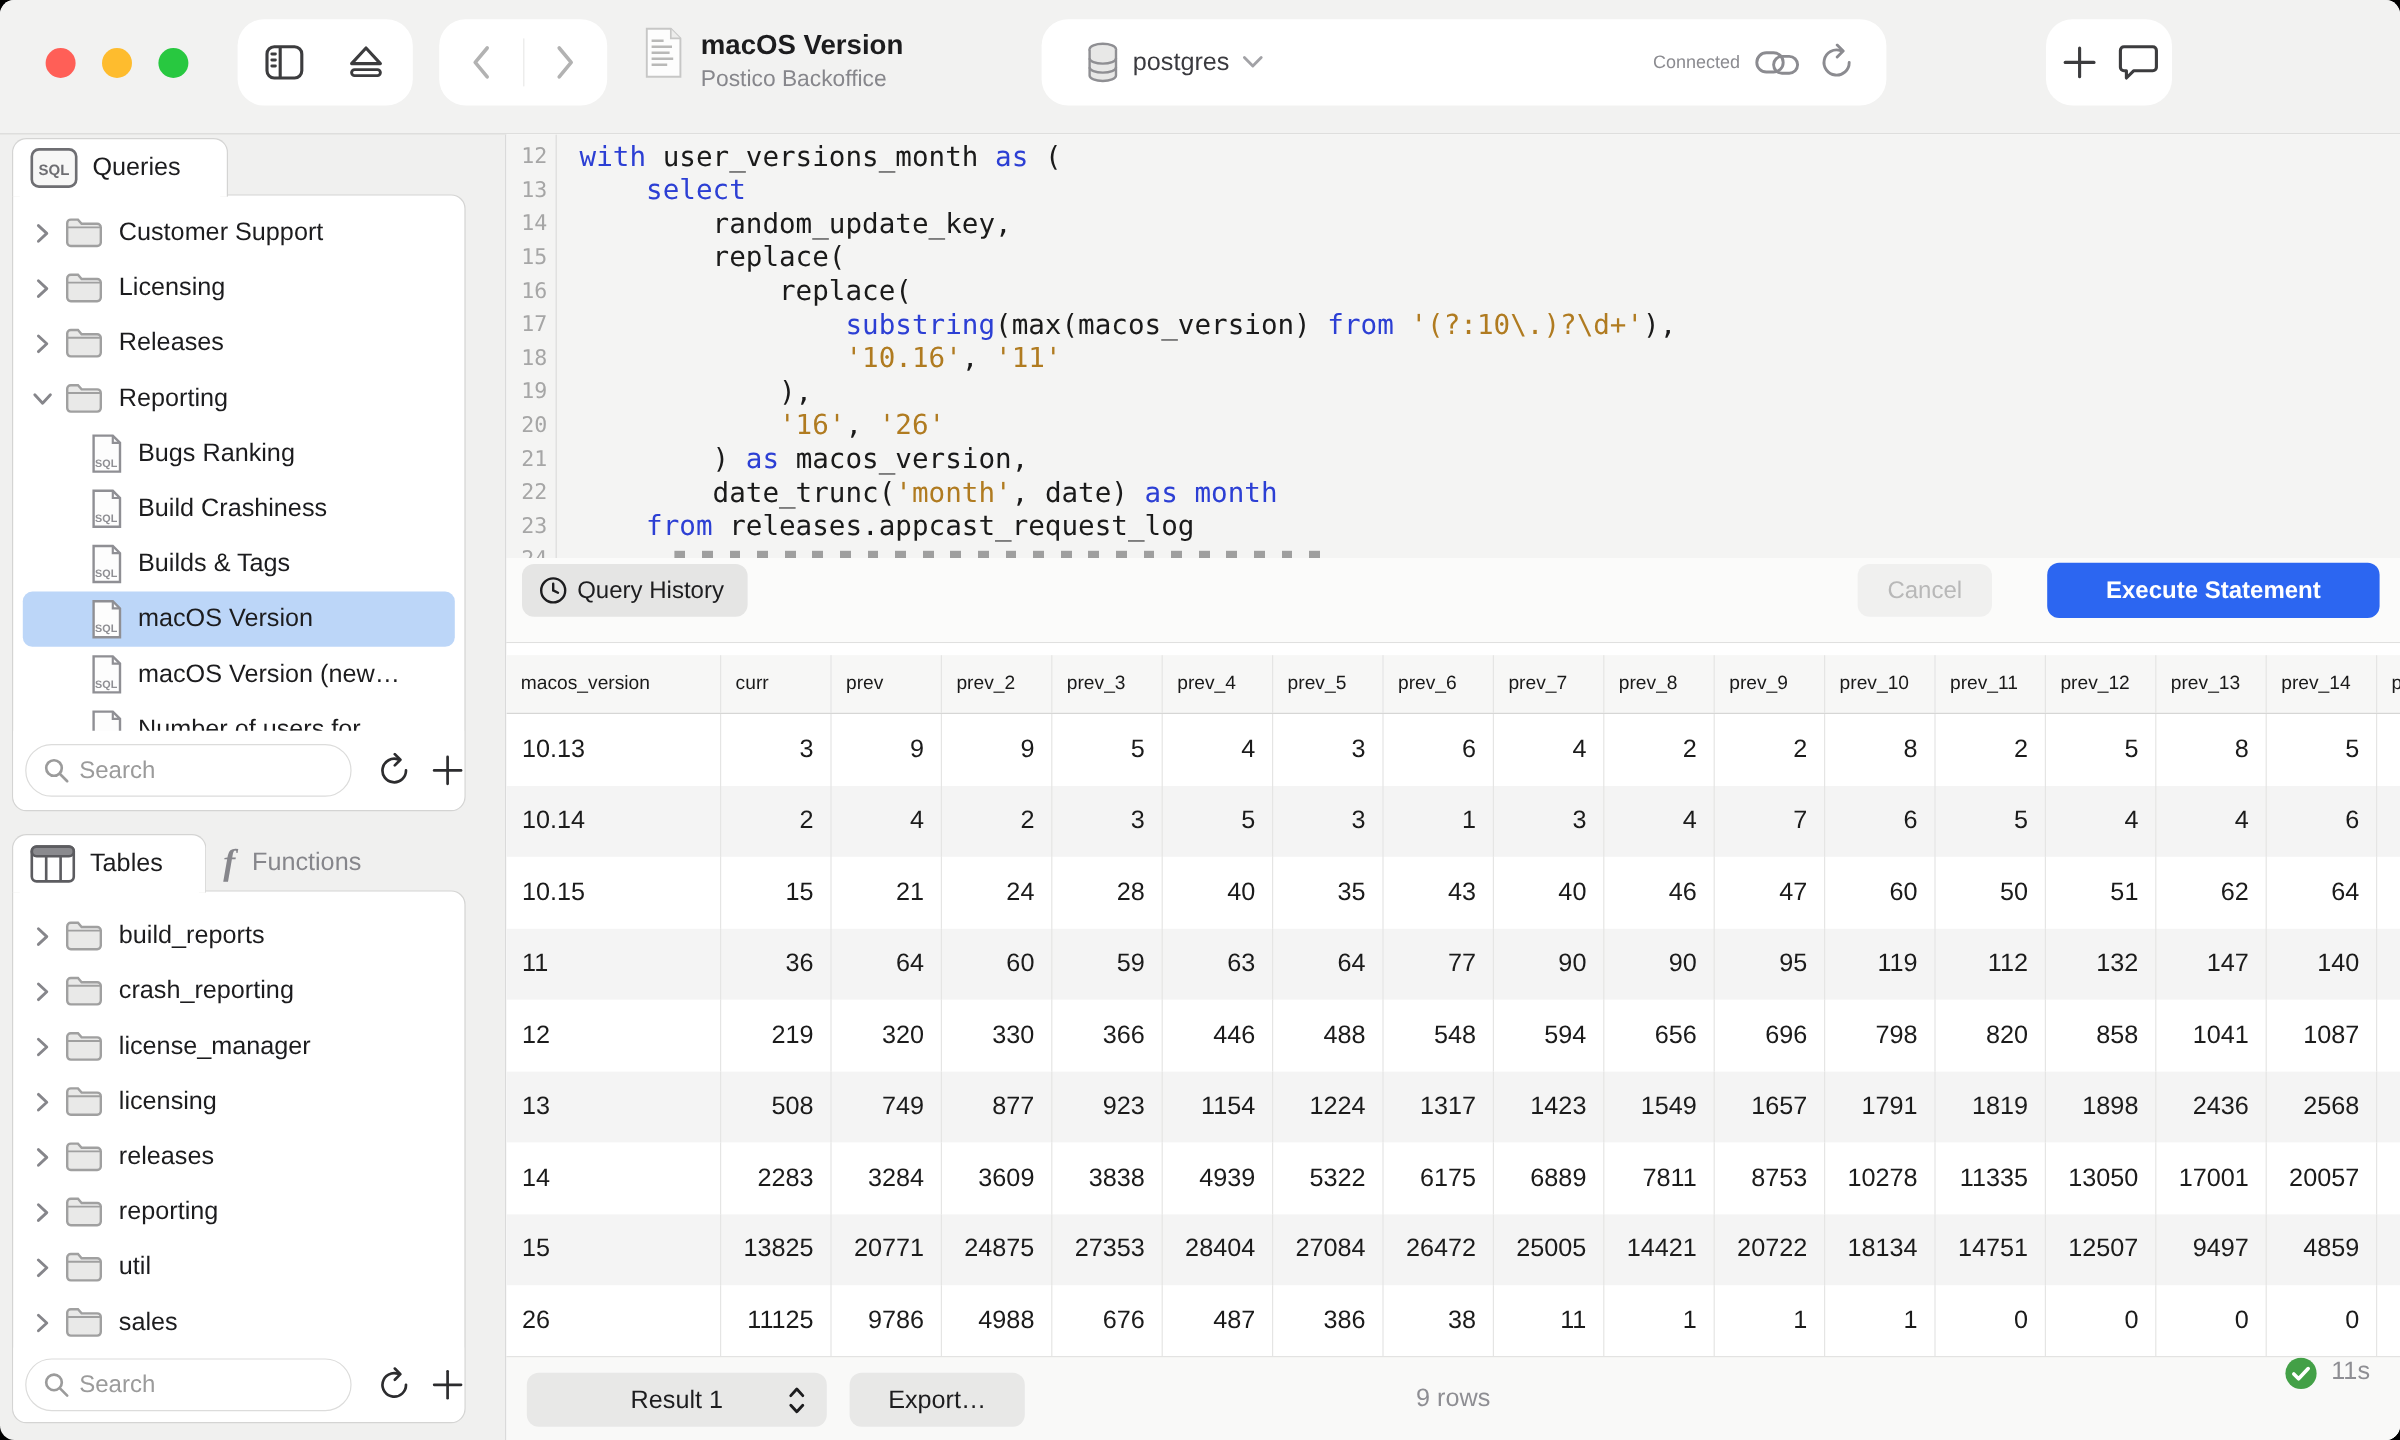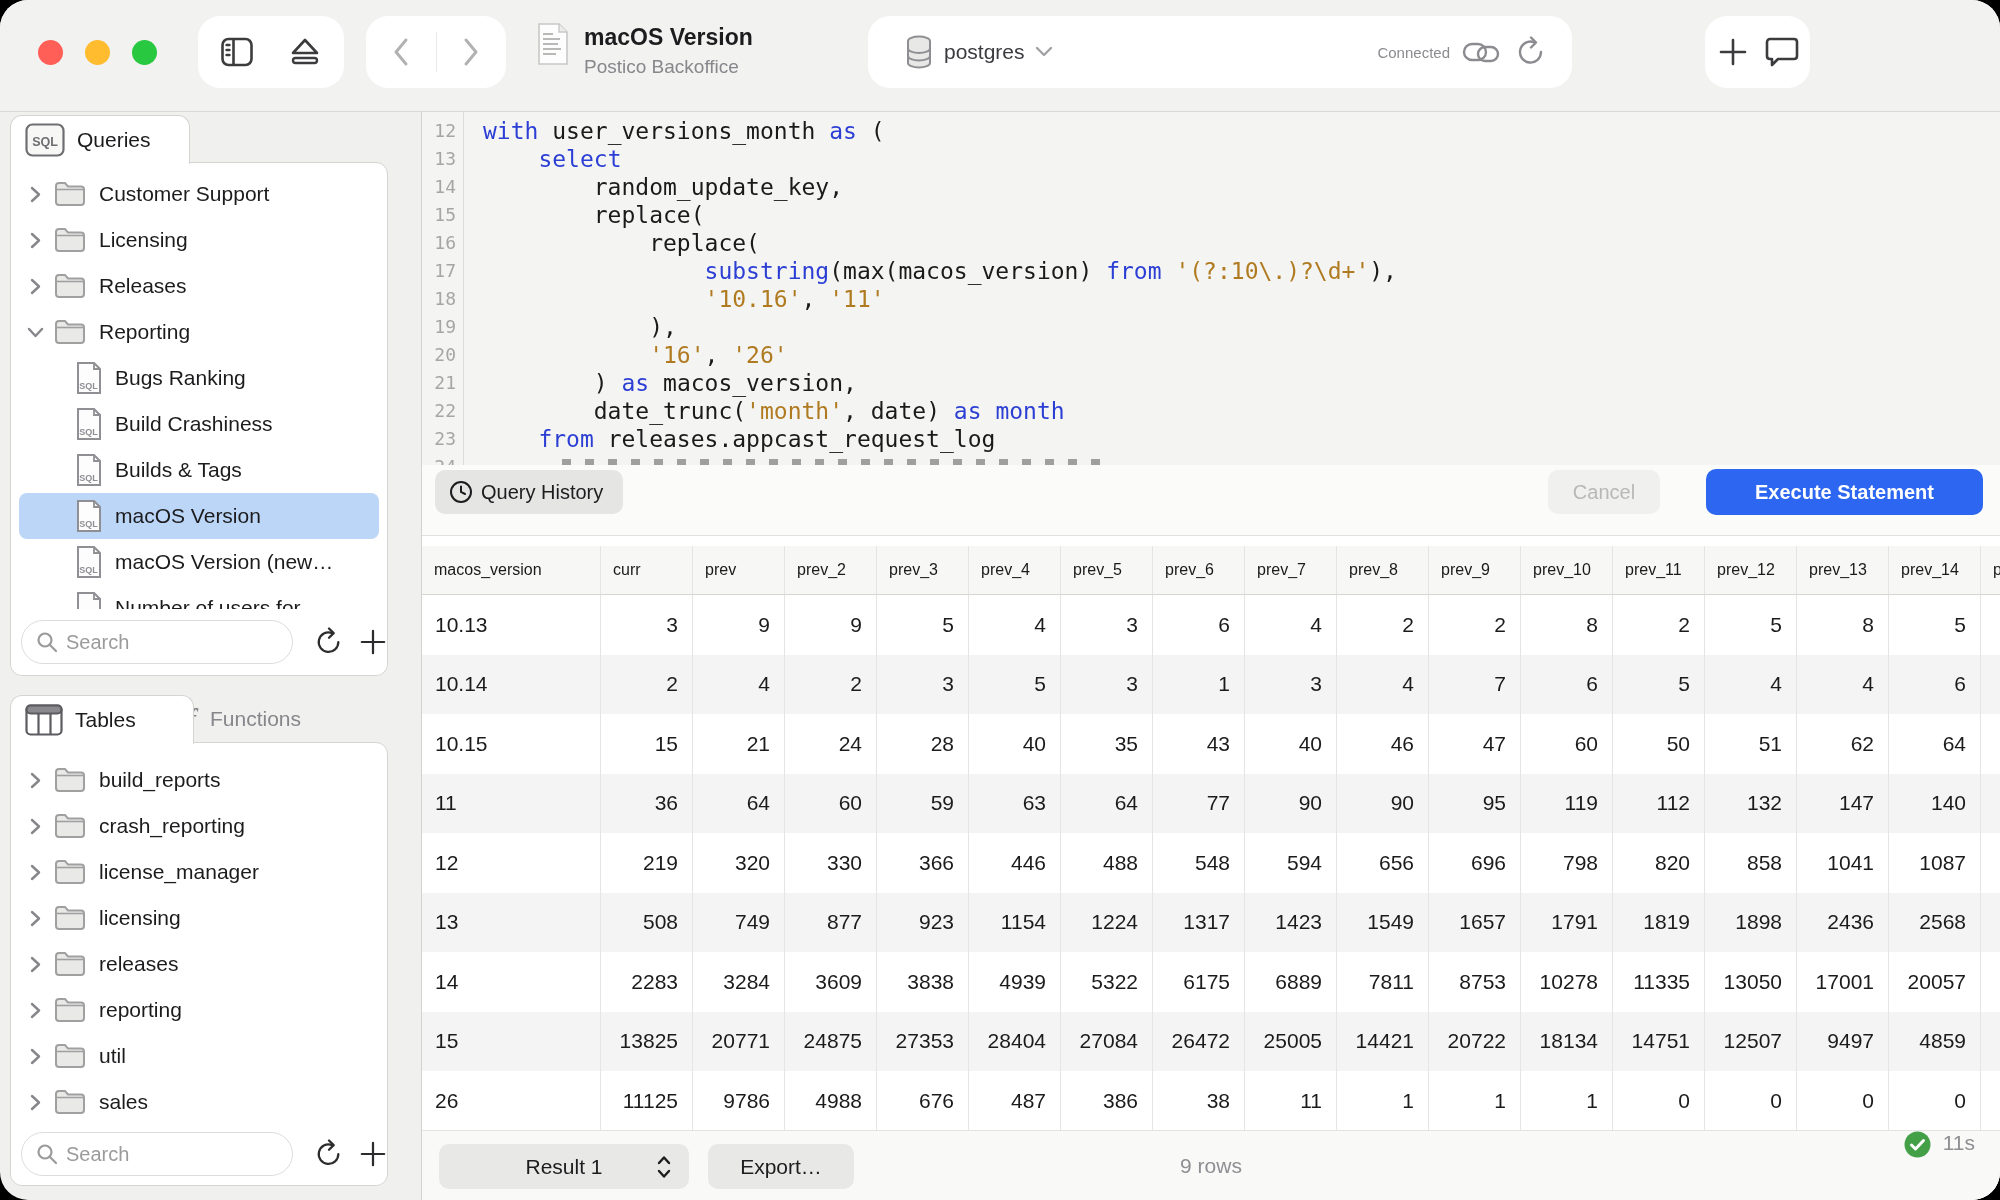--- a/index.html
+++ b/index.html
@@ -1,20 +1,20 @@
 <!DOCTYPE html>
 <html><head>
 <meta charset="utf-8">
 <style>
   * { margin:0; padding:0; box-sizing:border-box; }
   html,body { background:#000; }
   body { font-family:"Liberation Sans", sans-serif; }
   #window {
     position:relative; width:2000px; height:1200px;
-    background:#f0f0ef; border-radius:28px; overflow:hidden;
+    background:#f0f0ef; border-radius:12px; overflow:hidden;
   }
   
   #titlebar { position:absolute; left:0; top:0; width:2000px; height:112px;
     background:#f2f2f1; border-bottom:1px solid #d9d9d8; }
   .light { position:absolute; top:40px; width:25px; height:25px; border-radius:50%; }
   .tb-group { position:absolute; top:16px; height:72px; background:#fff; border-radius:22px;
     display:flex; align-items:center; justify-content:space-evenly; }
   .tb-btn { display:flex; align-items:center; justify-content:center; width:60px; height:60px; }
   .g2-sep { width:1px; height:40px; background:#e9e9e8; }
   #doc-title { position:absolute; left:536px; top:22px; display:flex; }
@@ -346,21 +346,21 @@
       </div>
       <div class="side-icon-btn" style="margin-left:16px;">
         <svg width="28" height="28" viewBox="0 0 30 30">
           <line x1="15" y1="3" x2="15" y2="27" stroke="#2c2c2e" stroke-width="2.4" stroke-linecap="round"></line>
           <line x1="3" y1="15" x2="27" y2="15" stroke="#2c2c2e" stroke-width="2.4" stroke-linecap="round"></line>
         </svg>
       </div>
     </div>
   </div>
 
-  <div class="tab-active" style="top:695px;width:184px;">
+  <div class="tab-active" style="top:695px;width:162px;">
     <svg width="38" height="32" viewBox="0 0 38 32" style="margin-left:14px;">
       <rect x="1.5" y="1.5" width="35" height="29" rx="4" fill="none" stroke="#5c5c60" stroke-width="2.2"></rect>
       <rect x="1.5" y="1.5" width="35" height="8" rx="4" fill="#8a8a8e" stroke="#5c5c60" stroke-width="2.2"></rect>
       <line x1="13.5" y1="9" x2="13.5" y2="30" stroke="#5c5c60" stroke-width="2.2"></line>
       <line x1="25.5" y1="9" x2="25.5" y2="30" stroke="#5c5c60" stroke-width="2.2"></line>
     </svg>
     <span class="tab-label">Tables</span>
   </div>
   <div class="tab-inactive" style="left:186px;top:695px;">
     <span style="font:italic bold 30px 'Liberation Serif', serif;color:#86868b;">f</span>

